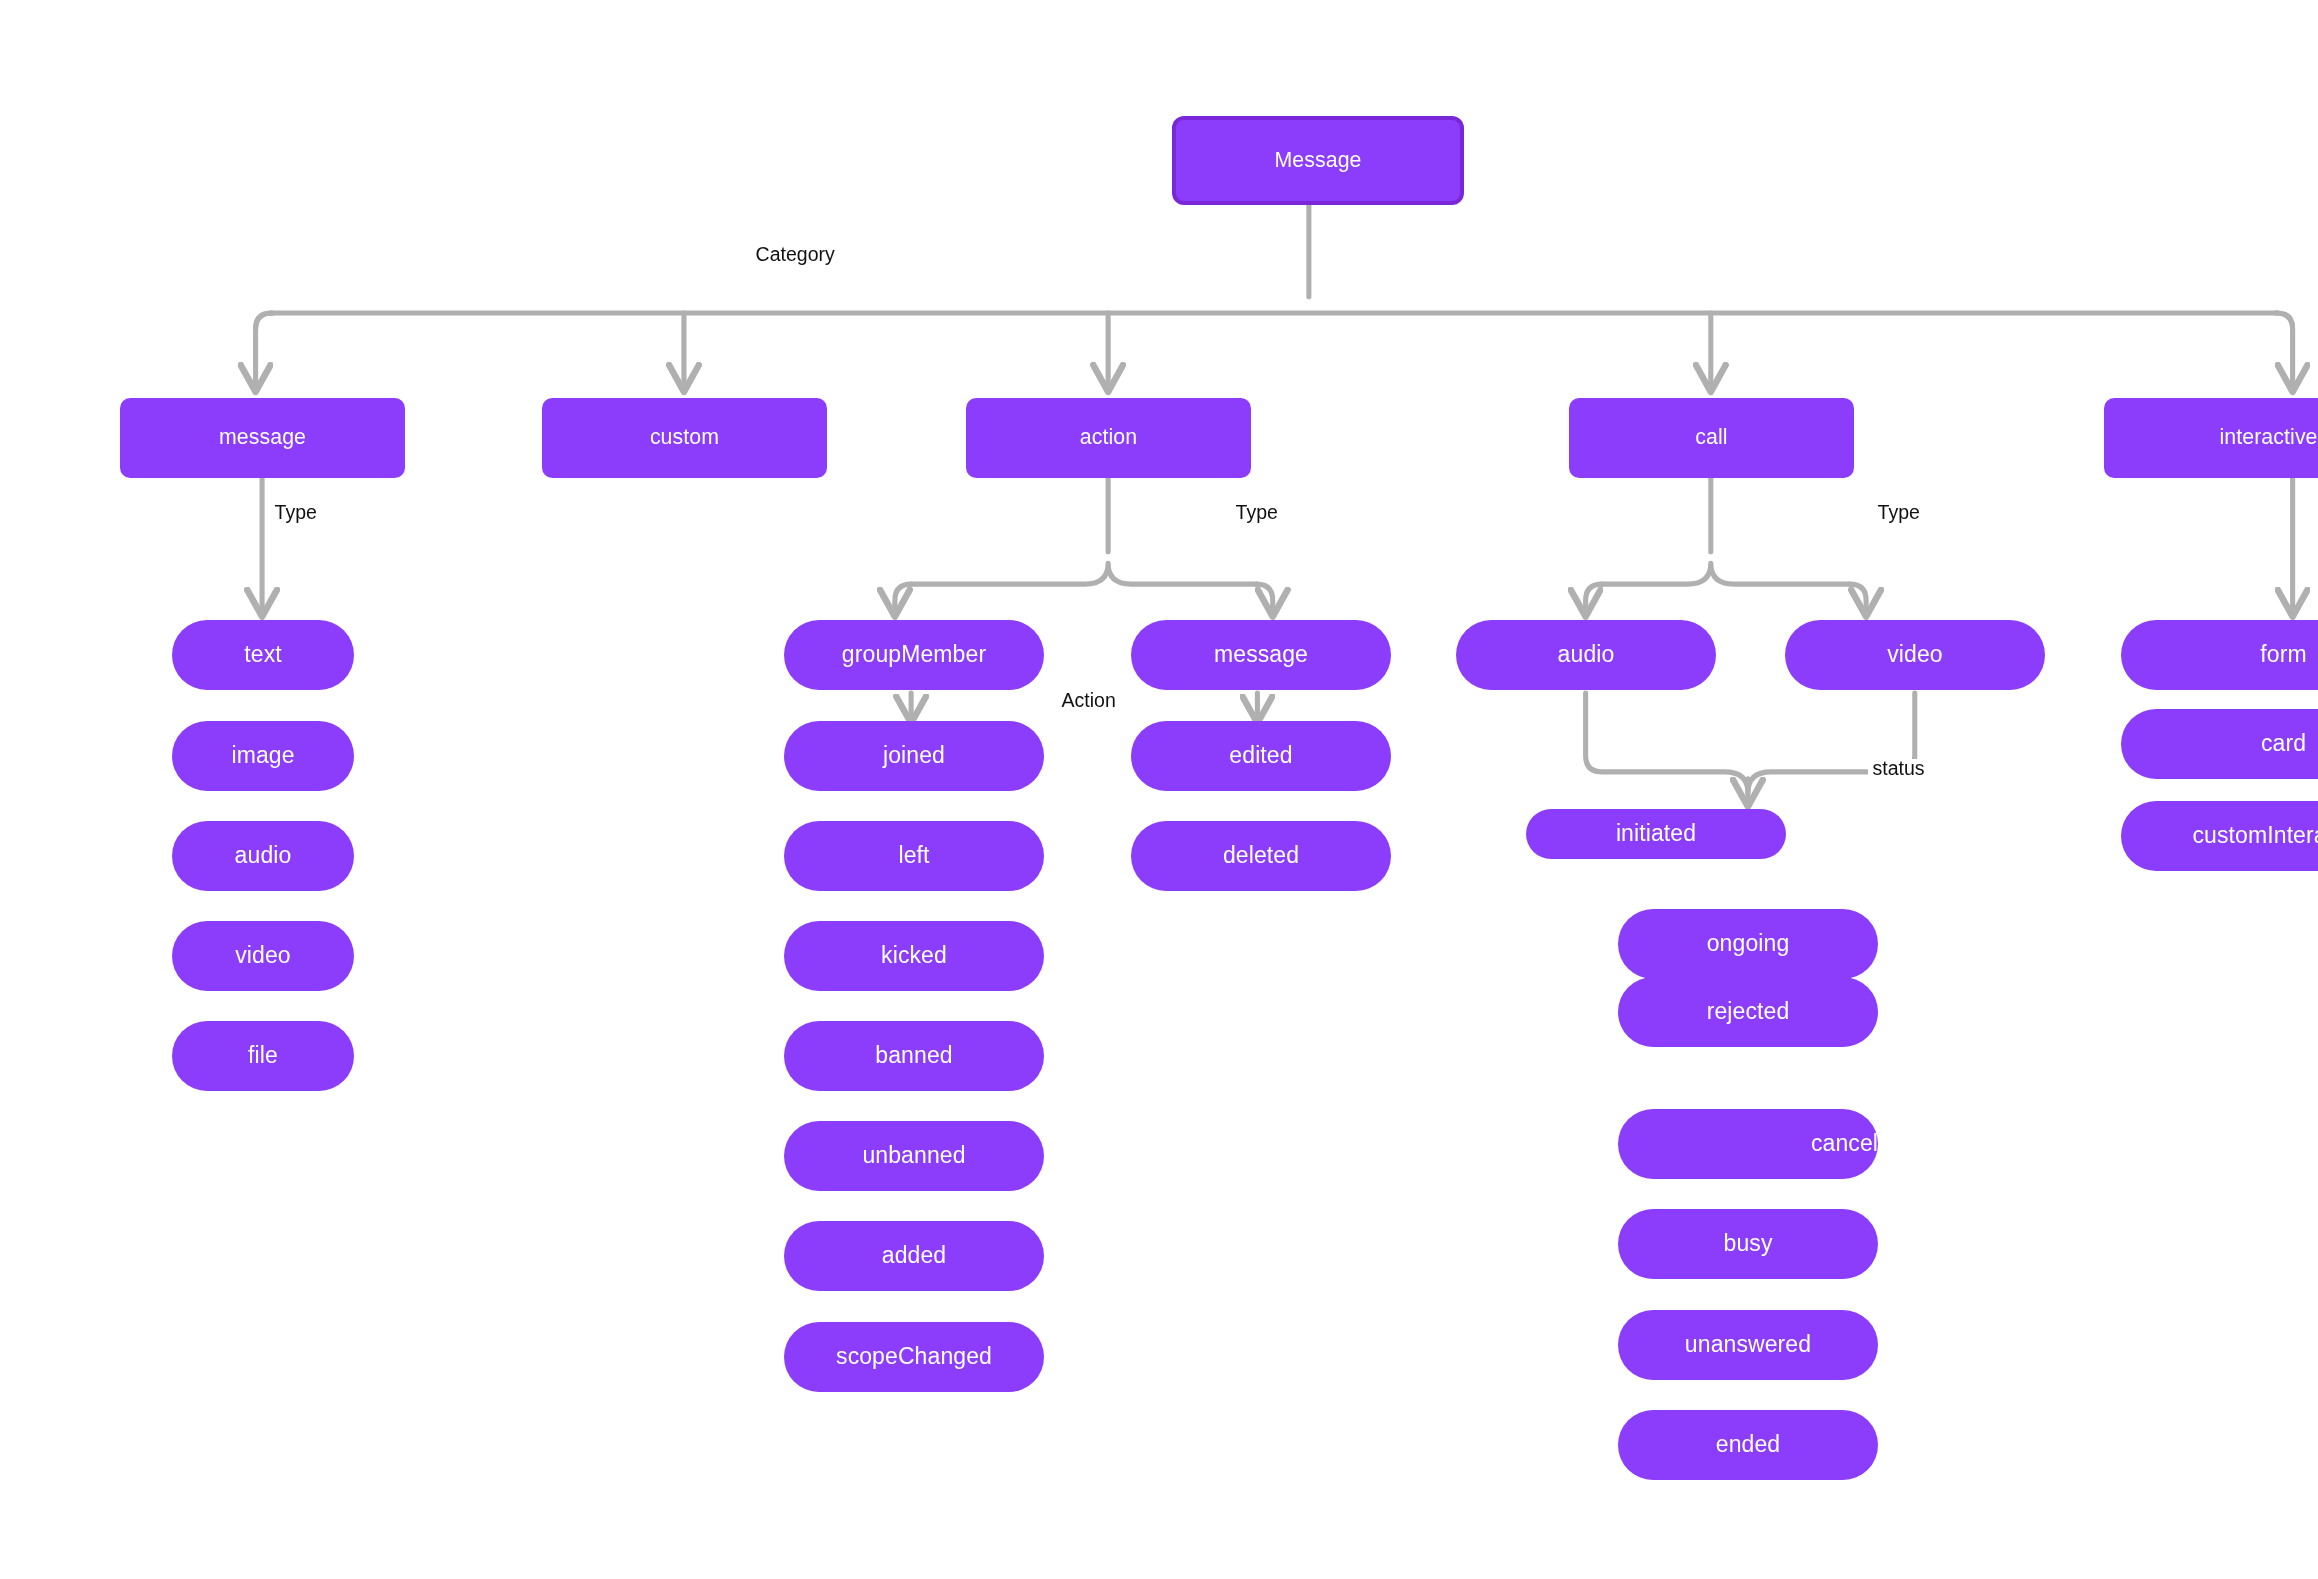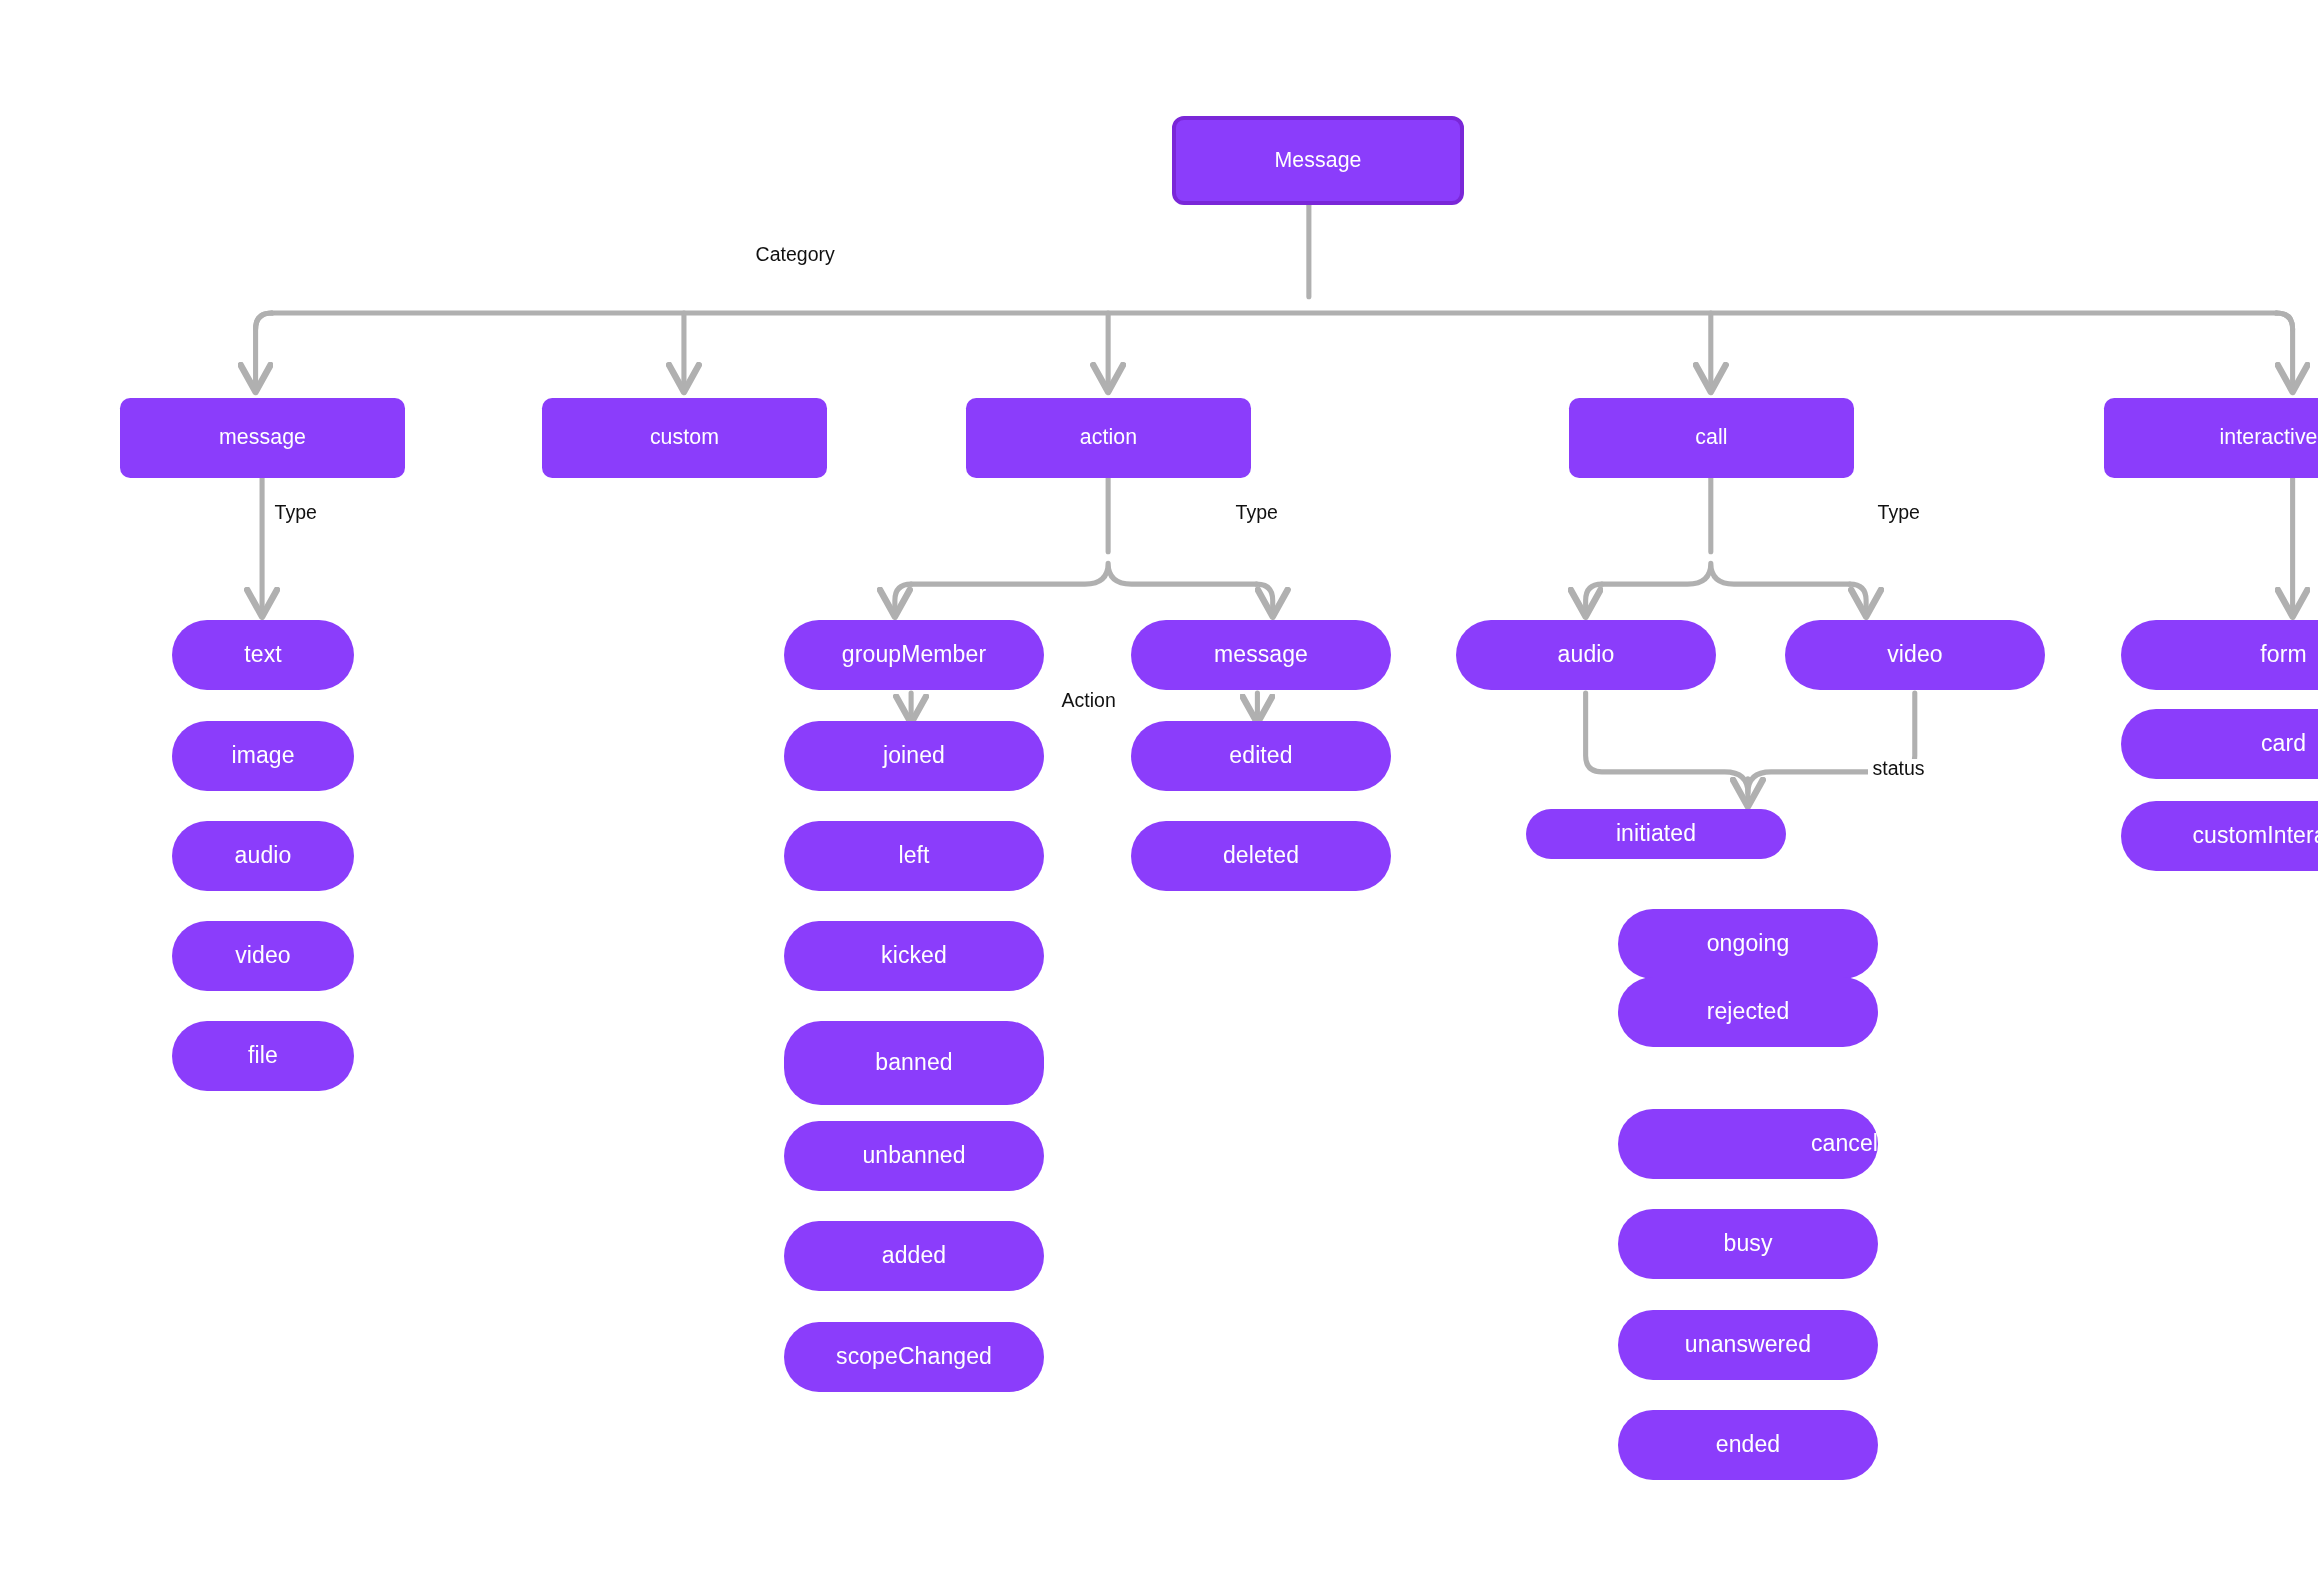--- a/index.html
+++ b/index.html
@@ -164,21 +164,21 @@
 
   <div class="node pill" style="left:784px; top:721px; width:260px; height:70px;">
     <span>joined</span>
   </div>
   <div class="node pill" style="left:784px; top:821px; width:260px; height:70px;">
     <span>left</span>
   </div>
   <div class="node pill" style="left:784px; top:921px; width:260px; height:70px;">
     <span>kicked</span>
   </div>
-  <div class="node pill" style="left:784px; top:1021px; width:260px; height:84px;">
+  <div class="node pill" style="left:784px; top:1021px; width:260px; height:70px;">
     <span>banned</span>
   </div>
   <div class="node pill" style="left:784px; top:1121px; width:260px; height:70px;">
     <span>unbanned</span>
   </div>
   <div class="node pill" style="left:784px; top:1221px; width:260px; height:70px;">
     <span>added</span>
   </div>
   <div class="node pill" style="left:784px; top:1322px; width:260px; height:70px;">
     <span>scopeChanged</span>

